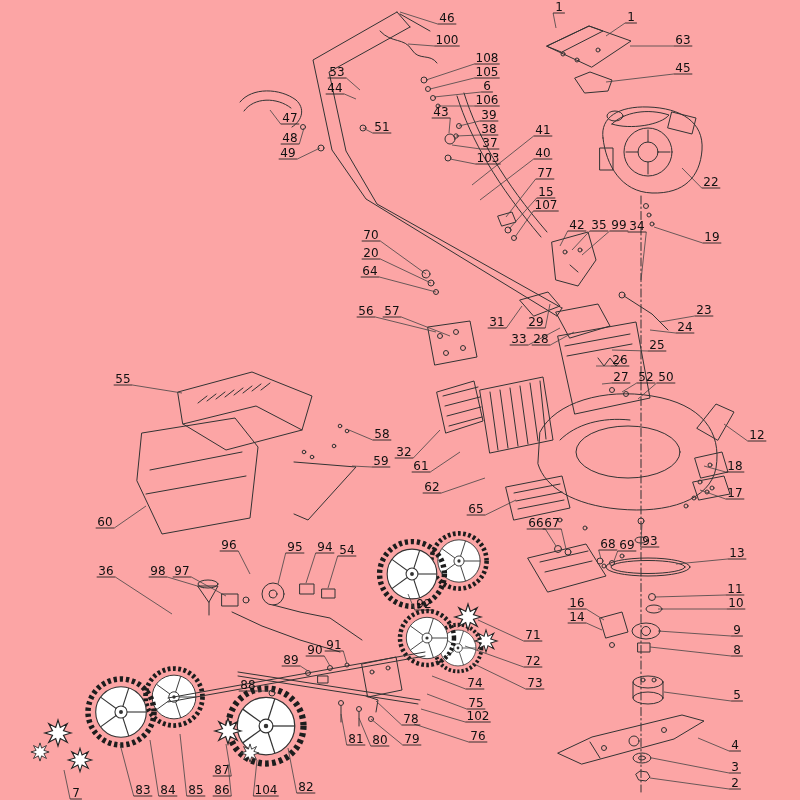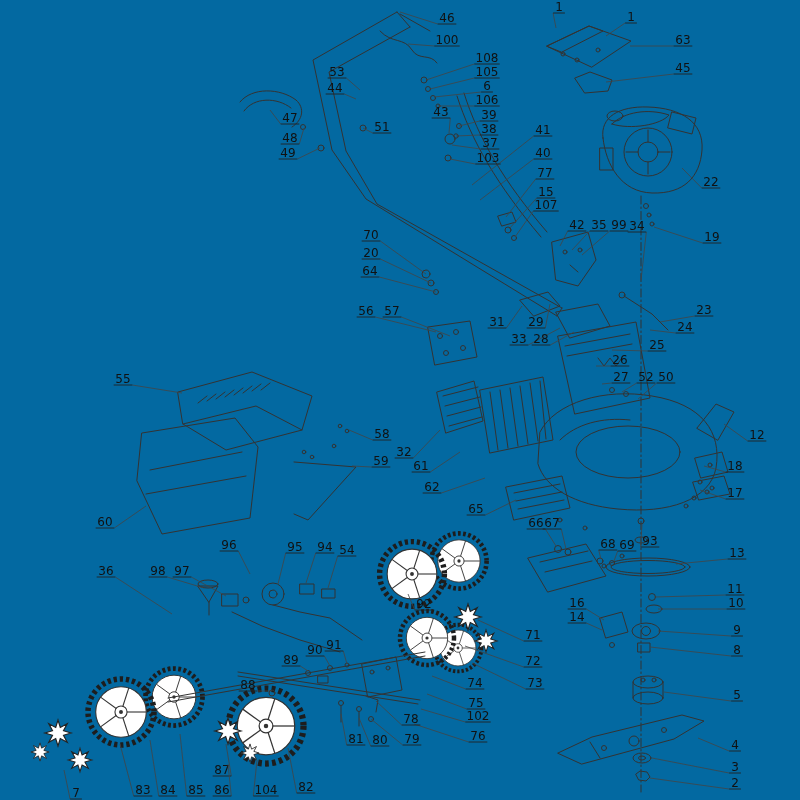--- a/index.html
+++ b/index.html
@@ -1,16 +1,16 @@
 <!DOCTYPE html>
 <html><head>
 <meta charset="utf-8">
 <style>
   html,body{margin:0;padding:0;background:#fff;width:800px;height:800px;overflow:hidden}
-  #page{width:800px;height:800px;background:#0369a1;position:relative}
+  #page{width:800px;height:800px;background:#fca5a5;position:relative}
   svg{display:block}
   .ink path,.ink line,.ink polyline,.ink polygon,.ink circle,.ink ellipse,.ink rect{
     stroke:#333;fill:none;stroke-width:1;stroke-linecap:round;stroke-linejoin:round}
   .dark{fill:#2b2b2b;stroke:#111}
   .mid{fill:#555;stroke:#222}
   .mid2{fill:#4a4a4a;stroke:#888}
   .light{fill:#efefef}
   .white{fill:#fff}
   .thin{stroke-width:0.7}
   .hatch{stroke:#444;stroke-width:0.7}

